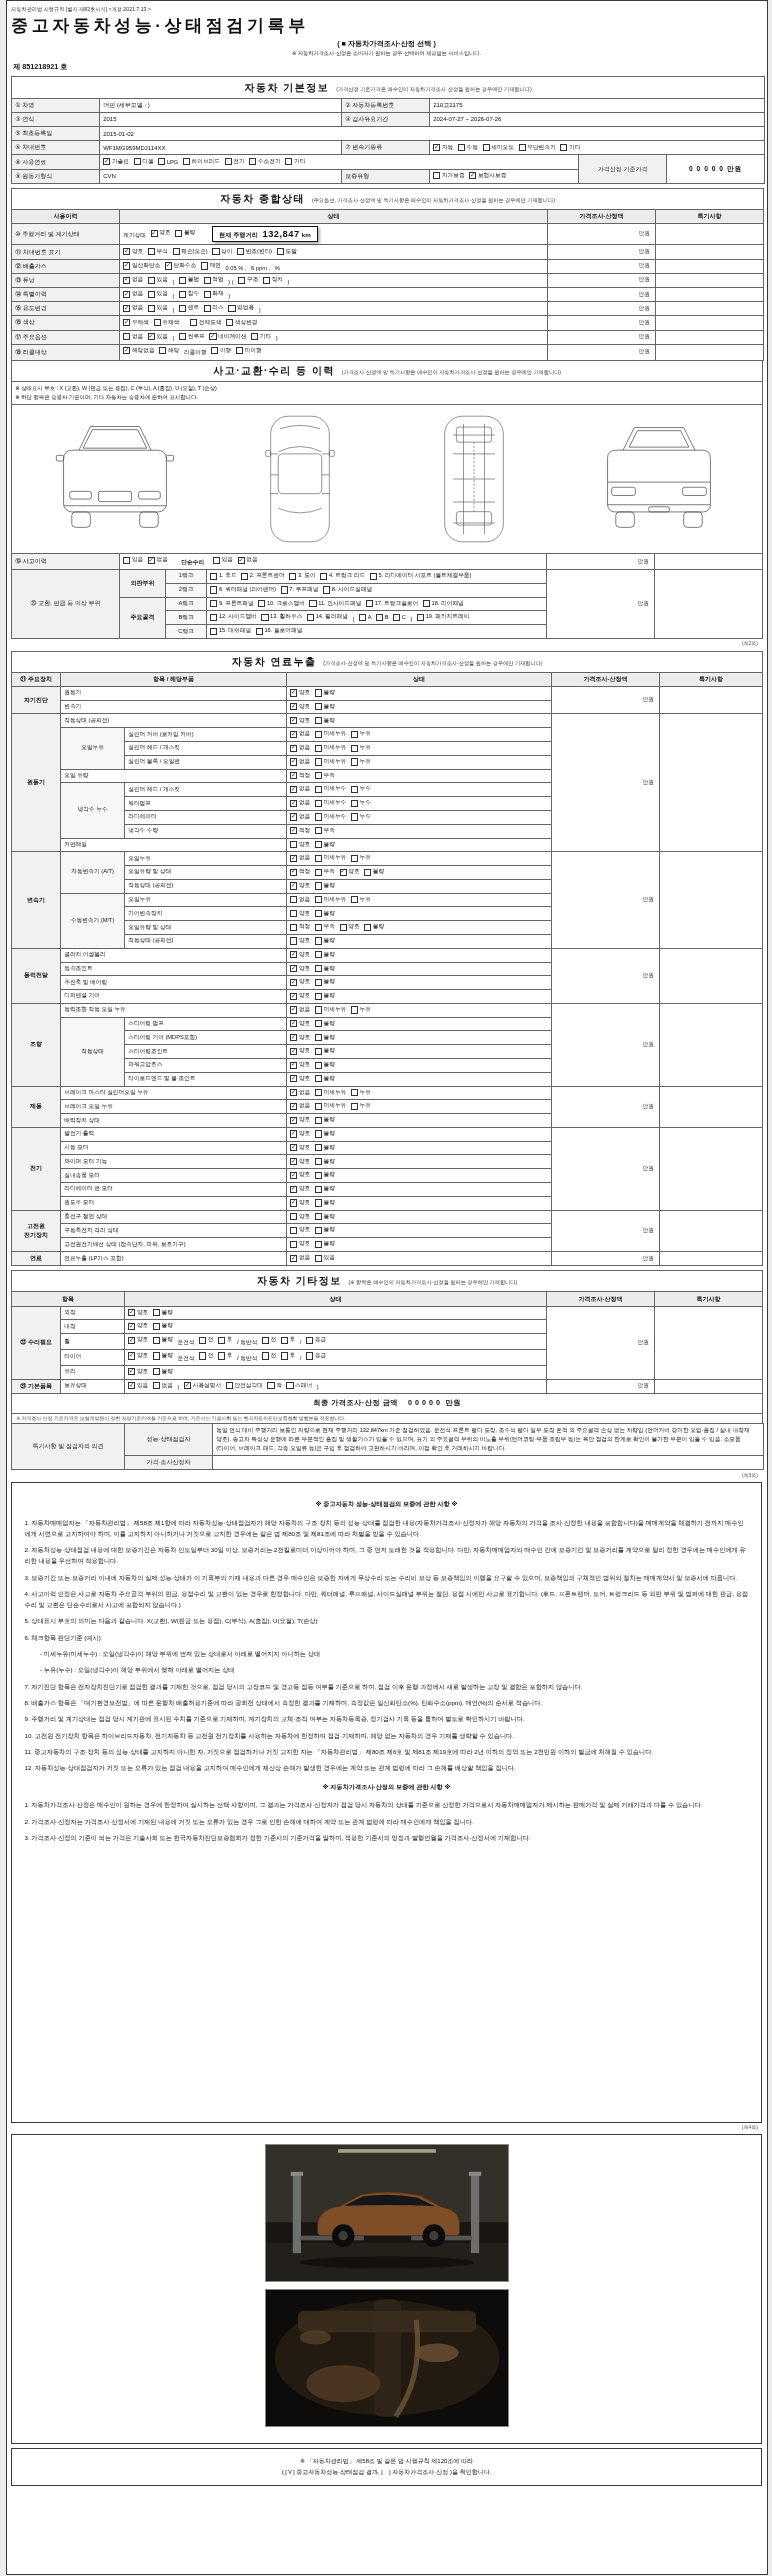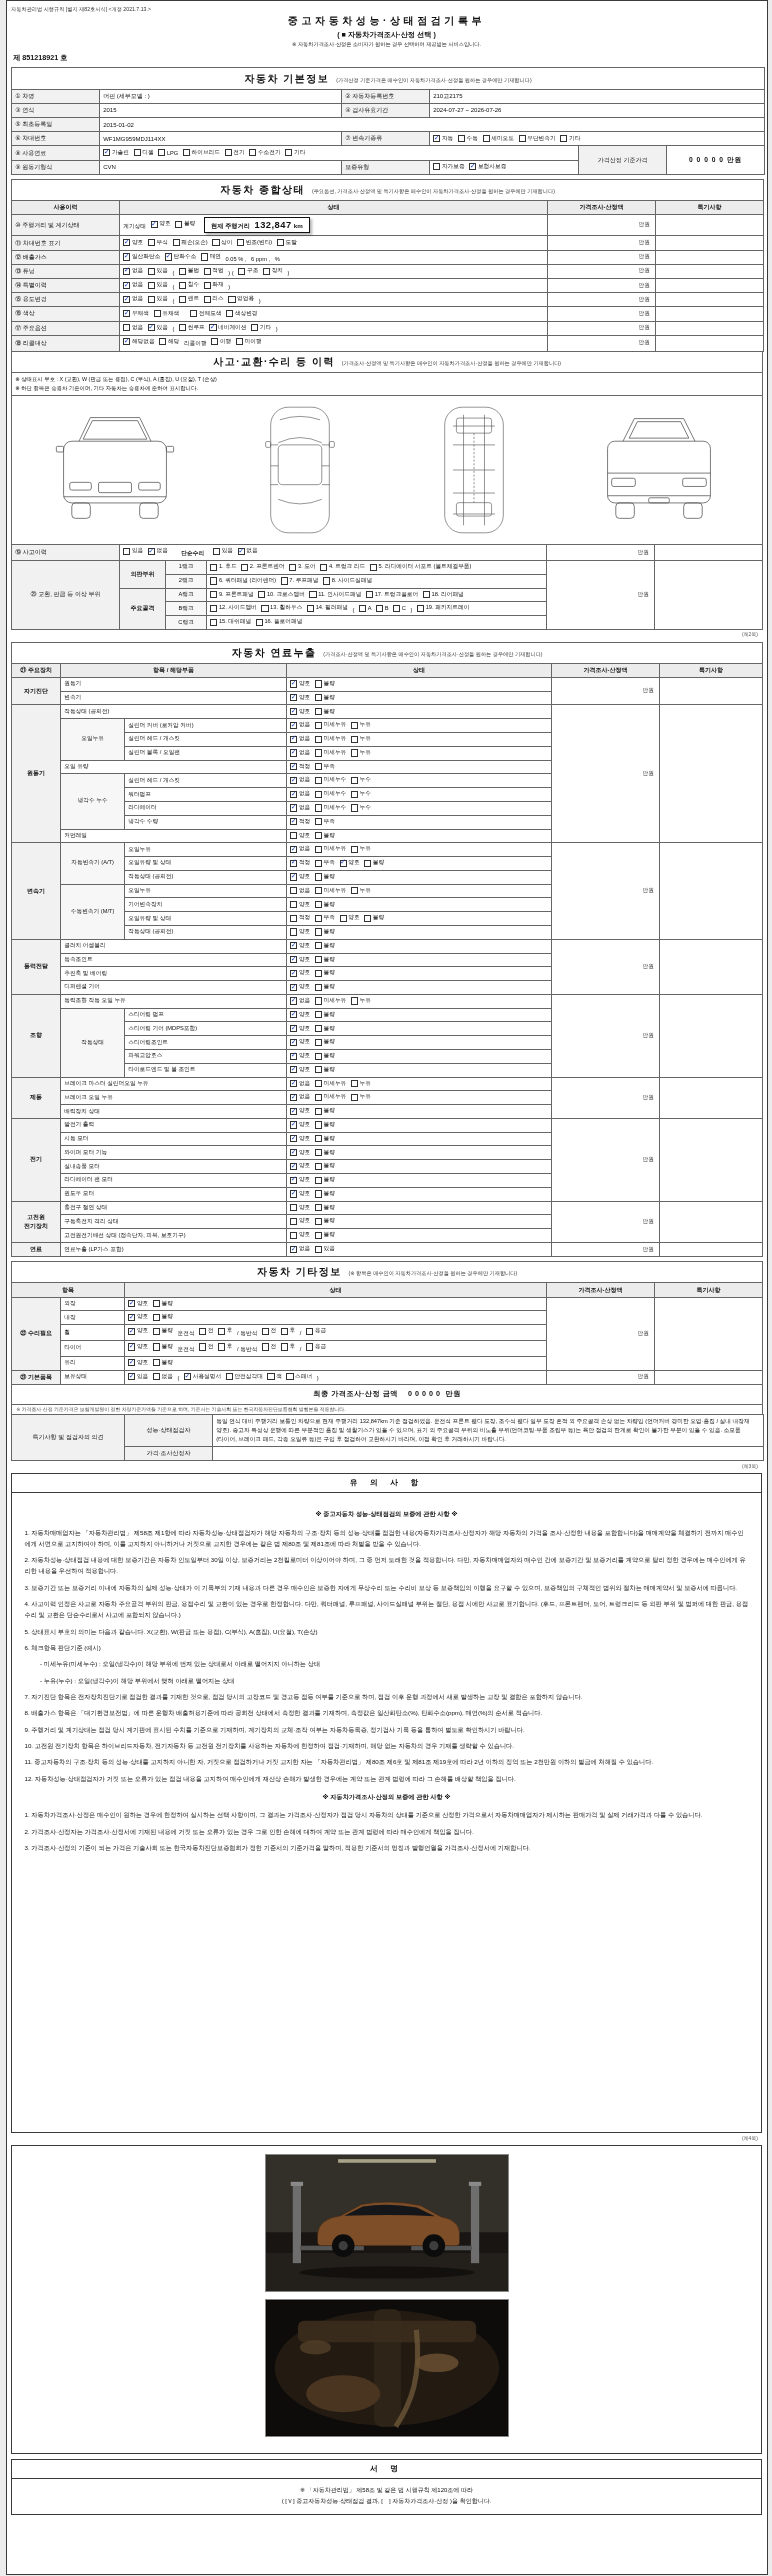--- a/index.html
+++ b/index.html
@@ -1,21 +1,21 @@
 <!DOCTYPE html>
 <html style="font-size:8.2px"><head>
 <meta charset="utf-8">
 <style>
   html,body{margin:0;padding:0;}
   body{width:773px;height:2576px;overflow:hidden;background:#ececec;
        font-family:"Liberation Sans","DejaVu Sans",sans-serif;color:#111;}
   .sheet{width:762px;margin:0 auto;background:#fff;border:1px solid #3a3a3a;
          box-sizing:border-box;padding:4.6px 4.6px 0;height:2575px;overflow:hidden;position:relative;}
   .law{font-size:5.2px;color:#333;}
-  .main-title{text-align:center;font-size:10px;font-weight:bold;letter-spacing:3.6px;margin-top:1px;}
+  .main-title{text-align:left;font-size:17px;font-weight:bold;letter-spacing:3.6px;margin-top:1px;}
   .title-opt{text-align:center;font-size:7.2px;font-weight:bold;margin-top:2.1px;}
   .title-note{text-align:center;font-size:5.2px;color:#222;margin-top:1.5px;}
   .docno{font-size:7.2px;font-weight:bold;margin:5.2px 0 2.6px 2.1px;}
   table{border-collapse:collapse;width:100%;table-layout:fixed;}
   td,th{border:0.5px solid #666;font-size:6px;padding:2.1px 3.1px;vertical-align:middle;word-break:keep-all;}
   .sec{margin-top:4.1px;}
   .sec-cap{text-align:center;padding:3.1px;background:#fff;}
   .st{font-size:10px;font-weight:bold;letter-spacing:1.5px;}
   .sn{font-size:5.2px;color:#333;margin-left:5.2px;font-weight:normal;}
   .lbl{background:#f1f1f1;}
@@ -28,21 +28,21 @@
   .note-cell{}
   .price-big{text-align:center;font-weight:bold;font-size:6.7px;letter-spacing:1px;}
   .opt{display:inline-flex;align-items:center;margin-right:4.6px;white-space:nowrap;}
   .cb{width:5.2px;height:5.2px;border:0.6px solid #333;display:inline-block;position:relative;
       margin-right:1.5px;background:#fff;flex:none;}
   .opt.checked .cb::after{content:"\2713";position:absolute;left:-0.5px;top:-3.1px;font-size:7.2px;
       font-weight:bold;color:#1b43c0;}
   .ol{font-size:5.7px;}
   .seg-text{font-size:5.7px;margin-right:4.6px;}
   .odo-box{display:inline-flex;align-items:baseline;border:1px solid #111;background:#fff;
-      padding:1.5px 6.2px;margin-left:4px;box-shadow:1.5px 1.5px 2.6px rgba(0,0,0,.3);}
+      padding:1.5px 6.2px;margin-left:12px;box-shadow:1.5px 1.5px 2.6px rgba(0,0,0,.3);}
   .odo-box .ol1{font-size:6.2px;font-weight:bold;margin-right:4.6px;}
   .odo-box .ov{font-size:9.3px;font-weight:bold;letter-spacing:0.5px;}
   .odo-box .ou{font-size:6.2px;font-weight:bold;margin-left:2.1px;}
   .legend{font-size:5.4px;line-height:1.6;text-align:left;}
   .diagram-row{display:flex;justify-content:space-around;align-items:center;padding:5.2px 3.1px;}
   .diagram-row svg{display:block;}
   .marker{text-align:right;font-size:4.9px;color:#555;padding:1.5px 4.1px 0;}
   .final-cell{text-align:center;font-weight:bold;font-size:7.2px;padding:4.6px;letter-spacing:0.5px;}
   .tiny-note{font-size:4.9px;color:#444;padding:1.5px 4.1px;}
   .box{border:1px solid #3a3a3a;margin-top:4.1px;}
@@ -1250,21 +1250,20 @@
     </tr>
     <tr>
       <td class="lbl ctr">가격·조사산정자</td>
       <td class="remarks-text"></td>
     </tr>
   </tbody>
     </table>
   <div class="marker">(제3쪽)</div>
 
   <div class="box">
-    <div class="box-head">유 의 사 항</div>
     <div class="notice-body" id="notice-body">
         <p class="ctrb">※ 중고자동차 성능·상태점검의 보증에 관한 사항 ※</p>
         <p>1. 자동차매매업자는 「자동차관리법」 제58조 제1항에 따라 자동차성능·상태점검자가 해당 자동차의 구조·장치 등의 성능·상태를 점검한 내용(자동차가격조사·산정자가 해당 자동차의 가격을 조사·산정한 내용을 포함합니다)을 매매계약을 체결하기 전까지 매수인에게 서면으로 고지하여야 하며, 이를 고지하지 아니하거나 거짓으로 고지한 경우에는 같은 법 제80조 및 제81조에 따라 처벌을 받을 수 있습니다.</p>
         <p>2. 자동차성능·상태점검 내용에 대한 보증기간은 자동차 인도일부터 30일 이상, 보증거리는 2천킬로미터 이상이어야 하며, 그 중 먼저 도래한 것을 적용합니다. 다만, 자동차매매업자와 매수인 간에 보증기간 및 보증거리를 계약으로 달리 정한 경우에는 매수인에게 유리한 내용을 우선하여 적용합니다.</p>
         <p>3. 보증기간 또는 보증거리 이내에 자동차의 실제 성능·상태가 이 기록부의 기재 내용과 다른 경우 매수인은 보증한 자에게 무상수리 또는 수리비 보상 등 보증책임의 이행을 요구할 수 있으며, 보증책임의 구체적인 범위와 절차는 매매계약서 및 보증서에 따릅니다.</p>
         <p>4. 사고이력 인정은 사고로 자동차 주요골격 부위의 판금, 용접수리 및 교환이 있는 경우로 한정합니다. 다만, 쿼터패널, 루프패널, 사이드실패널 부위는 절단, 용접 시에만 사고로 표기합니다. (후드, 프론트펜더, 도어, 트렁크리드 등 외판 부위 및 범퍼에 대한 판금, 용접수리 및 교환은 단순수리로서 사고에 포함되지 않습니다.)</p>
         <p>5. 상태표시 부호의 의미는 다음과 같습니다. X(교환), W(판금 또는 용접), C(부식), A(흠집), U(요철), T(손상)</p>
         <p>6. 체크항목 판단기준 (예시)</p>
         <p class="sub">- 미세누유(미세누수) : 오일(냉각수)이 해당 부위에 번져 있는 상태로서 아래로 떨어지지 아니하는 상태</p>
         <p class="sub">- 누유(누수) : 오일(냉각수)이 해당 부위에서 맺혀 아래로 떨어지는 상태</p>
@@ -1318,21 +1317,20 @@
           <path d="M252,246 C282,200 302,150 292,58" stroke="#6b5638" stroke-width="10" fill="none" opacity="0.8"></path>
           <ellipse cx="332" cy="122" rx="42" ry="18" fill="#6d5233" opacity="0.8"></ellipse>
           <ellipse cx="96" cy="92" rx="30" ry="14" fill="#5a452b" opacity="0.7"></ellipse>
           <rect width="470" height="264" fill="none" stroke="#000"></rect>
         </svg>
       </div>
     </div>
   </div>
 
   <div class="box">
-    <div class="box-head">서 명</div>
     <div class="sign-body">
       <div>※ 「자동차관리법」 제58조 및 같은 법 시행규칙 제120조에 따라</div>
       <div>( [Ｖ] 중고자동차성능·상태점검 결과, [　] 자동차가격조사·산정 )을 확인합니다.</div>
     </div>
   </div>
 
 </div>
 
 
 </body></html>

